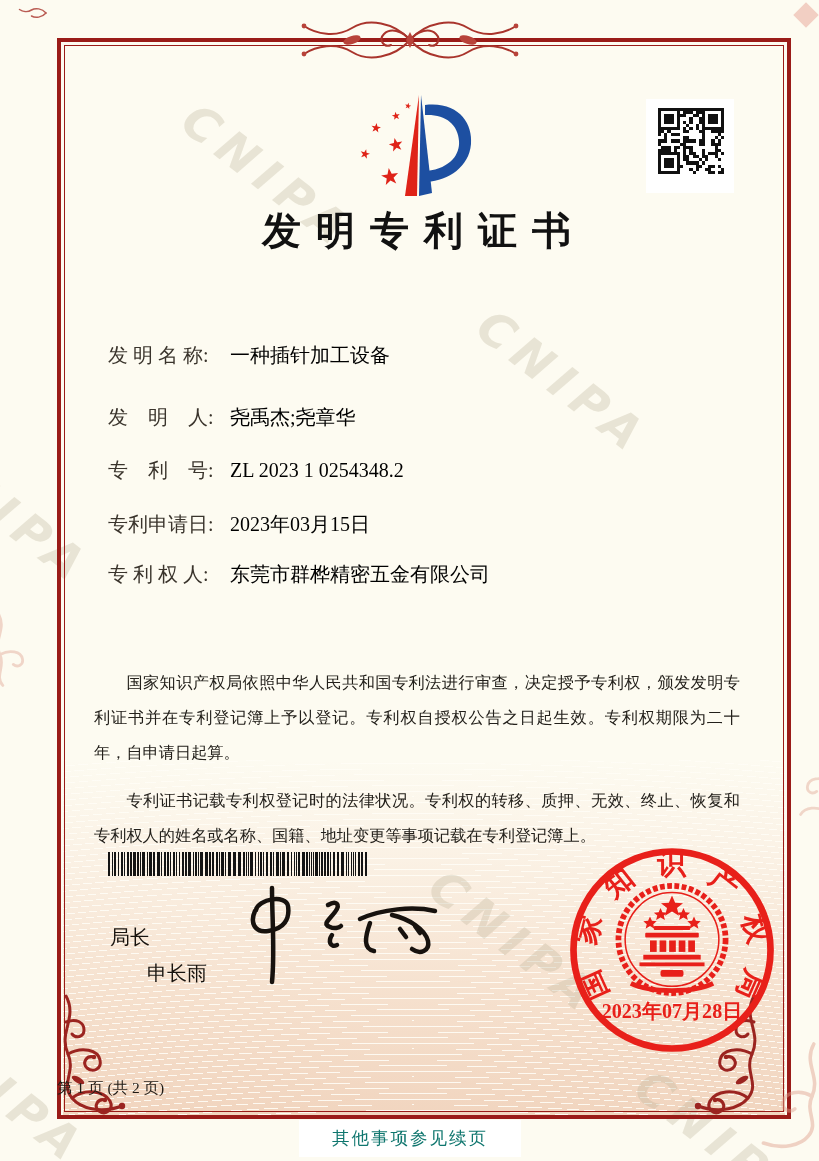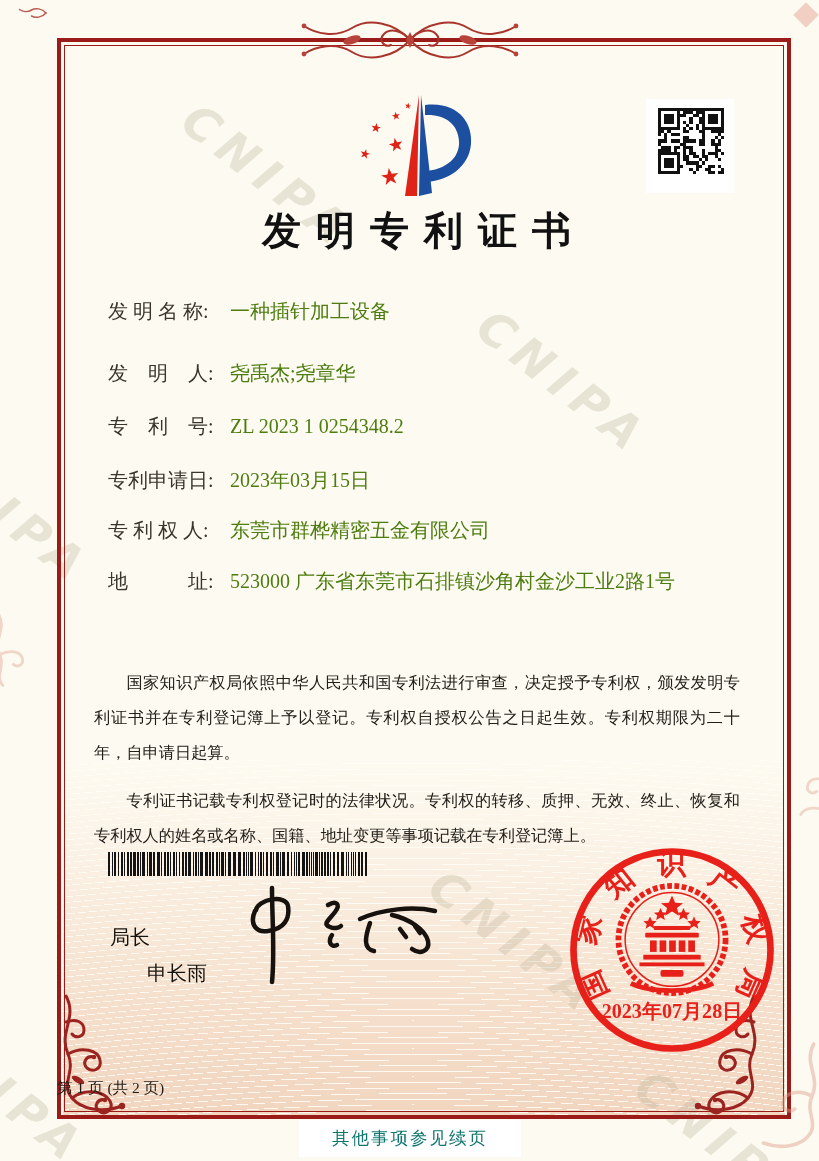--- a/index.html
+++ b/index.html
@@ -32,22 +32,22 @@
 
   .content{position:absolute;inset:0;z-index:4;}
   .cert-no{position:absolute;left:108px;top:101px;font-size:18.5px;color:var(--ink);letter-spacing:1px;}
   .qr-box{position:absolute;left:646px;top:99px;width:88px;height:94px;background:#fff;}
   .qr-box svg{position:absolute;left:12px;top:9px;}
   .logo{position:absolute;left:352px;top:92px;}
   .title{position:absolute;left:57px;top:204px;width:734px;text-align:center;
          font-size:39px;font-weight:bold;letter-spacing:15px;color:#111;}
 
   .row{position:absolute;left:108px;width:640px;height:30px;font-size:20px;color:#26211c;white-space:nowrap;}
-  .row .lbl{display:inline-block;width:122px;white-space:pre;color:#3a342c;}
-  .row .val{color:#4d7c0f;}
+  .row .lbl{display:inline-block;width:122px;white-space:pre;color:#3a342c;margin-top:44px;}
+  .row .val{color:#000000;}
   .row .cell2{position:absolute;left:324px;top:0;}
   .cell2 .lbl{width:118px;}
 
   .paras{position:absolute;left:94px;top:666px;width:646px;font-size:16.2px;line-height:35px;
          color:#23201b;text-align:justify;}
   .paras p{margin:0;text-indent:2em;}
   .paras p + p{margin-top:13px;}
 
   .barcode{position:absolute;left:108px;top:852px;}
   .officer-title{position:absolute;left:110px;top:924px;font-size:20px;color:#17130e;font-family:"DejaVu Sans",sans-serif;}
@@ -431,23 +431,20 @@
     </div>
     <div class="row" style="top:413px">
       <span class="lbl">专　利　号:</span><span class="val">ZL 2023 1 0254348.2</span>
     </div>
     <div class="row" style="top:467px">
       <span class="lbl">专利申请日:</span><span class="val">2023年03月15日</span>
     </div>
     <div class="row" style="top:517px">
       <span class="lbl">专 利 权 人:</span><span class="val">东莞市群桦精密五金有限公司</span>
     </div>
-    <div class="row" style="top:568px">
-      <span class="lbl">地　　　址:</span><span class="val">523000 广东省东莞市石排镇沙角村金沙工业2路1号</span>
-    </div>
 
     <div class="paras">
       <p>国家知识产权局依照中华人民共和国专利法进行审查，决定授予专利权，颁发发明专利证书并在专利登记簿上予以登记。专利权自授权公告之日起生效。专利权期限为二十年，自申请日起算。</p>
       <p>专利证书记载专利权登记时的法律状况。专利权的转移、质押、无效、终止、恢复和专利权人的姓名或名称、国籍、地址变更等事项记载在专利登记簿上。</p>
     </div>
 
     <svg class="barcode" id="barcode" width="264" height="24" viewBox="0 0 264 24" shape-rendering="crispEdges">
         <rect x="0" y="0" width="2" height="24" fill="#141414"></rect>
         <rect x="4" y="0" width="1" height="24" fill="#141414"></rect>
         <rect x="6" y="0" width="2" height="24" fill="#141414"></rect>

